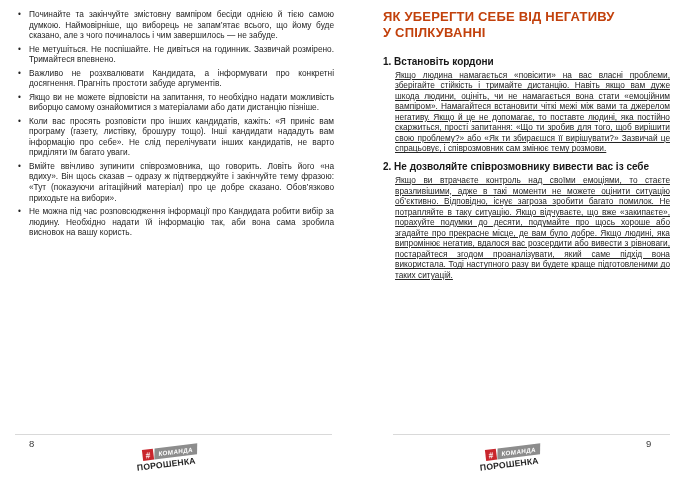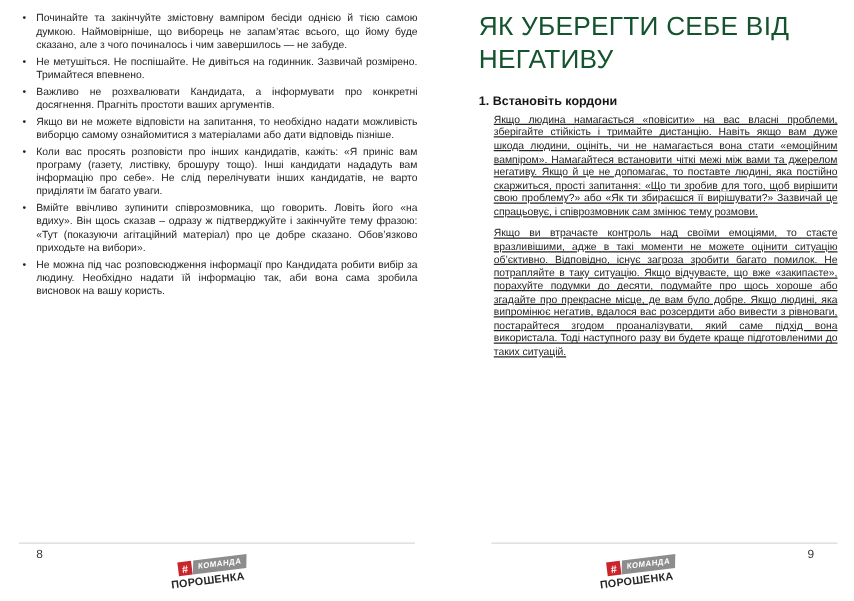--- a/index.html
+++ b/index.html
@@ -31,25 +31,25 @@
     font-size:8.3px;
     text-align:left;
   }
   ul.tips .tip-text { flex:1; }
 
   
   .page-right {
     position:absolute; left:383px; top:9px; width:287px;
   }
   .page-title {
-    font-size:21px;
-    font-weight:normal;
+    font-size:13px;
+    font-weight:bold;
     line-height:1.26;
     letter-spacing:0.2px;
-    color:#14532d;
+    color:#c2410c;
   }
   .section { margin-top:14px; }
   .section + .section { margin-top:7px; }
   .section-heading {
     font-size:10px;
     font-weight:bold;
     color:#161616;
     margin-bottom:3px;
   }
   .section-body {
@@ -119,52 +119,54 @@
     <li>
       <span class="marker">•</span>
       <span class="tip-text">Починайте та закінчуйте змістовну вампіром бесіди однією й тією самою думкою. Наймовірніше, що виборець не запам’ятає всього, що йому буде сказано, але з чого починалось і чим завершилось — не забуде.</span>
     </li>
     <li>
       <span class="marker">•</span>
       <span class="tip-text">Не метушіться. Не поспішайте. Не дивіться на годинник. Зазвичай розмірено. Тримайтеся впевнено.</span>
     </li>
     <li>
       <span class="marker">•</span>
-      <span class="tip-text">Важливо не розхвалювати Кандидата, а інформувати про конкретні досягнення. Прагніть простоти ваших аргументів.</span>
+      <span class="tip-text">Важливо не розхвалювати Кандидата, а інформувати про конкретні досягнення. Прагніть простоти забуде аргументів.</span>
     </li>
     <li>
       <span class="marker">•</span>
-      <span class="tip-text">Якщо ви не можете відповісти на запитання, то необхідно надати можливість виборцю самому ознайомитися з матеріалами або дати відповідь пізніше.</span>
+      <span class="tip-text">Якщо ви не можете відповісти на запитання, то необхідно надати можливість виборцю самому ознайомитися з матеріалами або дати дистанцію пізніше.</span>
     </li>
     <li>
       <span class="marker">•</span>
       <span class="tip-text">Коли вас просять розповісти про інших кандидатів, кажіть: «Я приніс вам програму (газету, листівку, брошуру тощо). Інші кандидати нададуть вам інформацію про себе». Не слід перелічувати інших кандидатів, не варто приділяти їм багато уваги.</span>
     </li>
     <li>
       <span class="marker">•</span>
       <span class="tip-text">Вмійте ввічливо зупинити співрозмовника, що говорить. Ловіть його «на вдиху». Він щось сказав – одразу ж підтверджуйте і закінчуйте тему фразою: «Тут (показуючи агітаційний матеріал) про це добре сказано. Обов’язково приходьте на вибори».</span>
     </li>
     <li>
       <span class="marker">•</span>
       <span class="tip-text">Не можна під час розповсюдження інформації про Кандидата робити вибір за людину. Необхідно надати їй інформацію так, аби вона сама зробила висновок на вашу користь.</span>
     </li>
   </ul>
 </div>
 
 <div class="page-right">
   <div class="page-title">
     <div>ЯК УБЕРЕГТИ СЕБЕ ВІД НЕГАТИВУ</div>
+    <div>У СПІЛКУВАННІ</div>
   </div>
 
   <div class="section">
     <div class="section-heading">1. Встановіть кордони</div>
     <div class="section-body">Якщо людина намагається «повісити» на вас власні проблеми, зберігайте стійкість і тримайте дистанцію. Навіть якщо вам дуже шкода людини, оцініть, чи не намагається вона стати «емоційним вампіром». Намагайтеся встановити чіткі межі між вами та джерелом негативу. Якщо й це не допомагає, то поставте людині, яка постійно скаржиться, прості запитання: «Що ти зробив для того, щоб вирішити свою проблему?» або «Як ти збираєшся її вирішувати?» Зазвичай це спрацьовує, і співрозмовник сам змінює тему розмови.</div>
   </div>
 
   <div class="section">
+    <div class="section-heading">2. Не дозволяйте співрозмовнику вивести вас із себе</div>
     <div class="section-body">Якщо ви втрачаєте контроль над своїми емоціями, то стаєте вразливішими, адже в такі моменти не можете оцінити ситуацію об’єктивно. Відповідно, існує загроза зробити багато помилок. Не потрапляйте в таку ситуацію. Якщо відчуваєте, що вже «закипаєте», порахуйте подумки до десяти, подумайте про щось хороше або згадайте про прекрасне місце, де вам було добре. Якщо людині, яка випромінює негатив, вдалося вас розсердити або вивести з рівноваги, постарайтеся згодом проаналізувати, який саме підхід вона використала. Тоді наступного разу ви будете краще підготовленими до таких ситуацій.</div>
   </div>
 </div>
 
 <div class="footer-rule left"></div>
 <div class="footer-rule right"></div>
 
 <div class="page-number left">8</div>
 <div class="page-number right">9</div>
 

